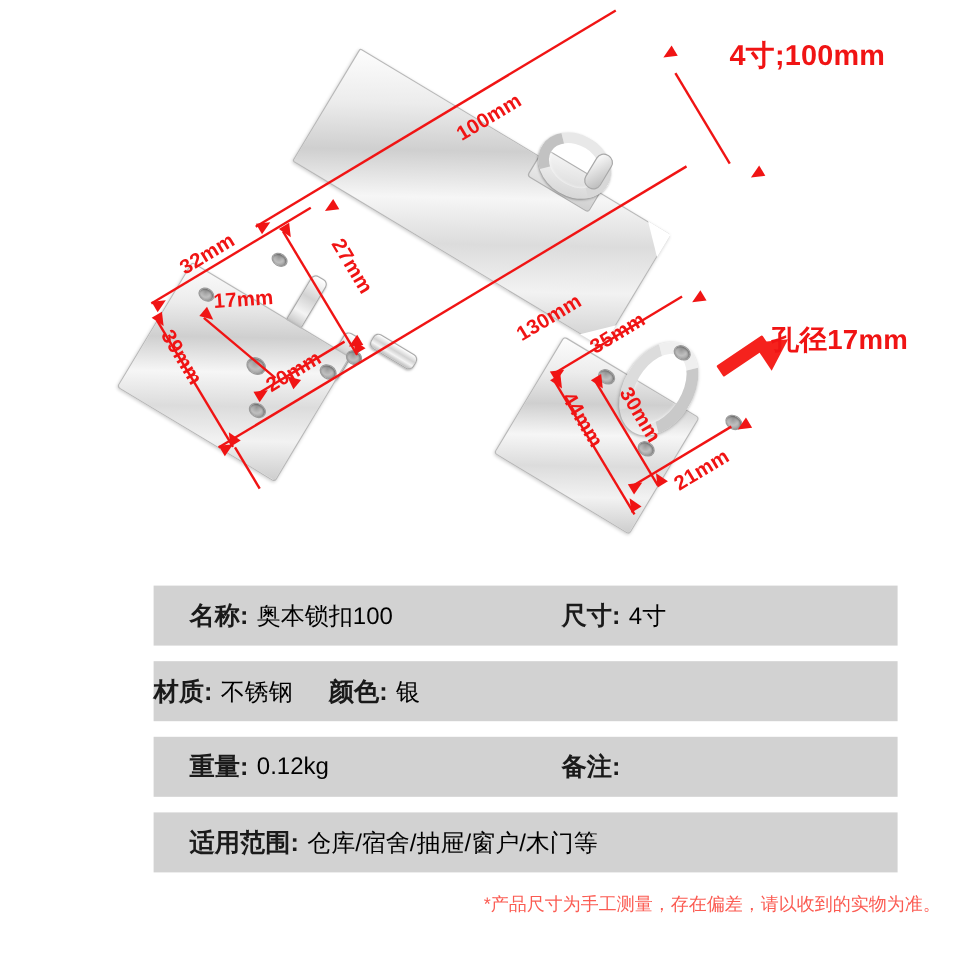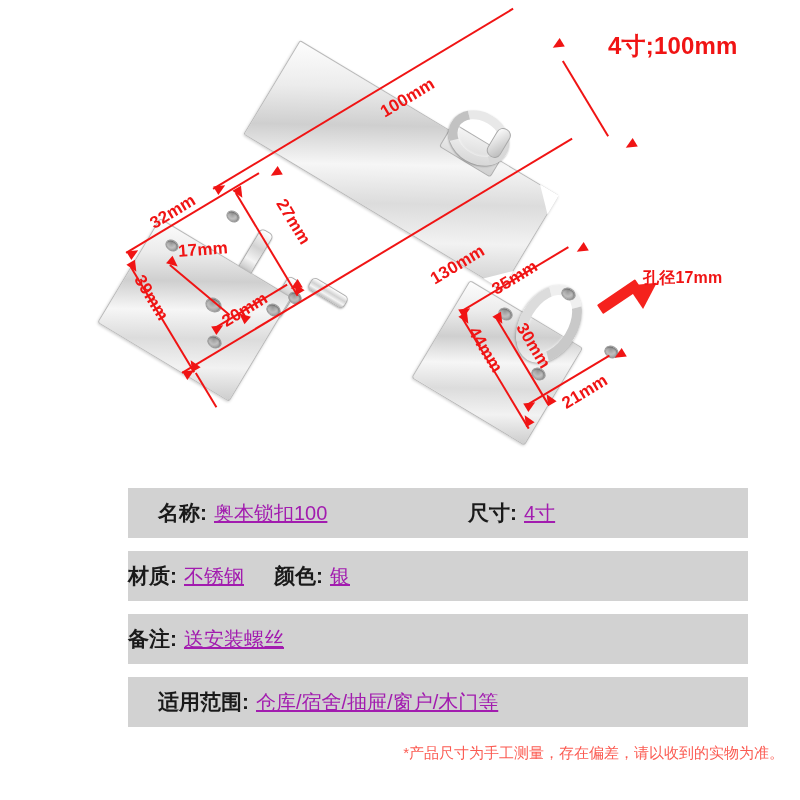--- a/index.html
+++ b/index.html
@@ -148,23 +148,22 @@
   }
   .spec-row:last-child{margin-bottom:0;text-align:right;}
   .cell{display:flex;align-items:center;}
   .cell-left{padding-left:30px;width:340px;box-sizing:border-box;}
   .cell-right{padding-left:0;}
   .spec-key{
     font-size:21px;font-weight:bold;color:#1a1a1a;
     font-family:"Liberation Sans","DejaVu Sans",sans-serif;
   }
   .spec-val{
-    font-size:20px;color:#a21caf;margin-left:7px;
+    font-size:20px;color:#000000;margin-left:7px;
     font-family:"Liberation Sans","DejaVu Sans",sans-serif;
-    text-decoration:underline;
   }
   .spec-wide{padding-left:30px;}
 
   
   #footer-note{
     position:absolute;left:0;top:744px;width:784px;
     text-align:right;
     color:#fb5b52;
     font-size:15px;
     font-family:Liberation Sans, sans-serif;
@@ -264,21 +263,21 @@
     <div class="arrowhead" style="left:494px;top:314px;transform:rotate(239deg);"></div>
     <div class="dim-label" style="left:508px;top:336px;transform:rotate(59deg);">30mm</div>
 
     <div class="dim-line" style="left:527px;top:404px;width:96px;transform:rotate(-31deg);"></div>
     <div class="arrowhead" style="left:614px;top:350px;transform:rotate(-31deg);"></div>
     <div class="arrowhead" style="left:525px;top:400px;transform:rotate(149deg);"></div>
     <div class="dim-label" style="left:560px;top:382px;transform:rotate(-31deg);">21mm</div>
 
     <div class="big-arrow-tail" style="left:600px;top:304px;width:46px;transform:rotate(-34deg);"></div>
     <div class="big-arrow" style="left:632px;top:277px;transform:rotate(56deg);"></div>
-    <div class="dim-label" style="left:643px;top:268px;font-size:16px;">孔径17mm</div>
+    <div class="dim-label" style="left:643px;top:268px;font-size:23px;">孔径17mm</div>
 
     <div class="dim-label" style="left:608px;top:30px;font-size:24px;">4寸;100mm</div>
 
   </div>
 
   <div id="spec-table">
 
     <div class="spec-row">
       <div class="cell cell-left">
         <span class="spec-key">名称:</span>
@@ -295,23 +294,26 @@
         <span class="spec-key">材质:</span>
         <span class="spec-val">不锈钢</span>
       </div>
       <div class="cell cell-left">
         <span class="spec-key">颜色:</span>
         <span class="spec-val">银</span>
       </div>
     </div>
 
     <div class="spec-row">
+      <div class="cell cell-left">
+        <span class="spec-key">重量:</span>
+        <span class="spec-val">0.12kg</span>
+      </div>
       <div class="cell cell-right">
         <span class="spec-key">备注:</span>
-        <span class="spec-val">送安装螺丝</span>
       </div>
     </div>
 
     <div class="spec-row">
       <div class="cell spec-wide">
         <span class="spec-key">适用范围:</span>
         <span class="spec-val">仓库/宿舍/抽屉/窗户/木门等</span>
       </div>
     </div>
 

